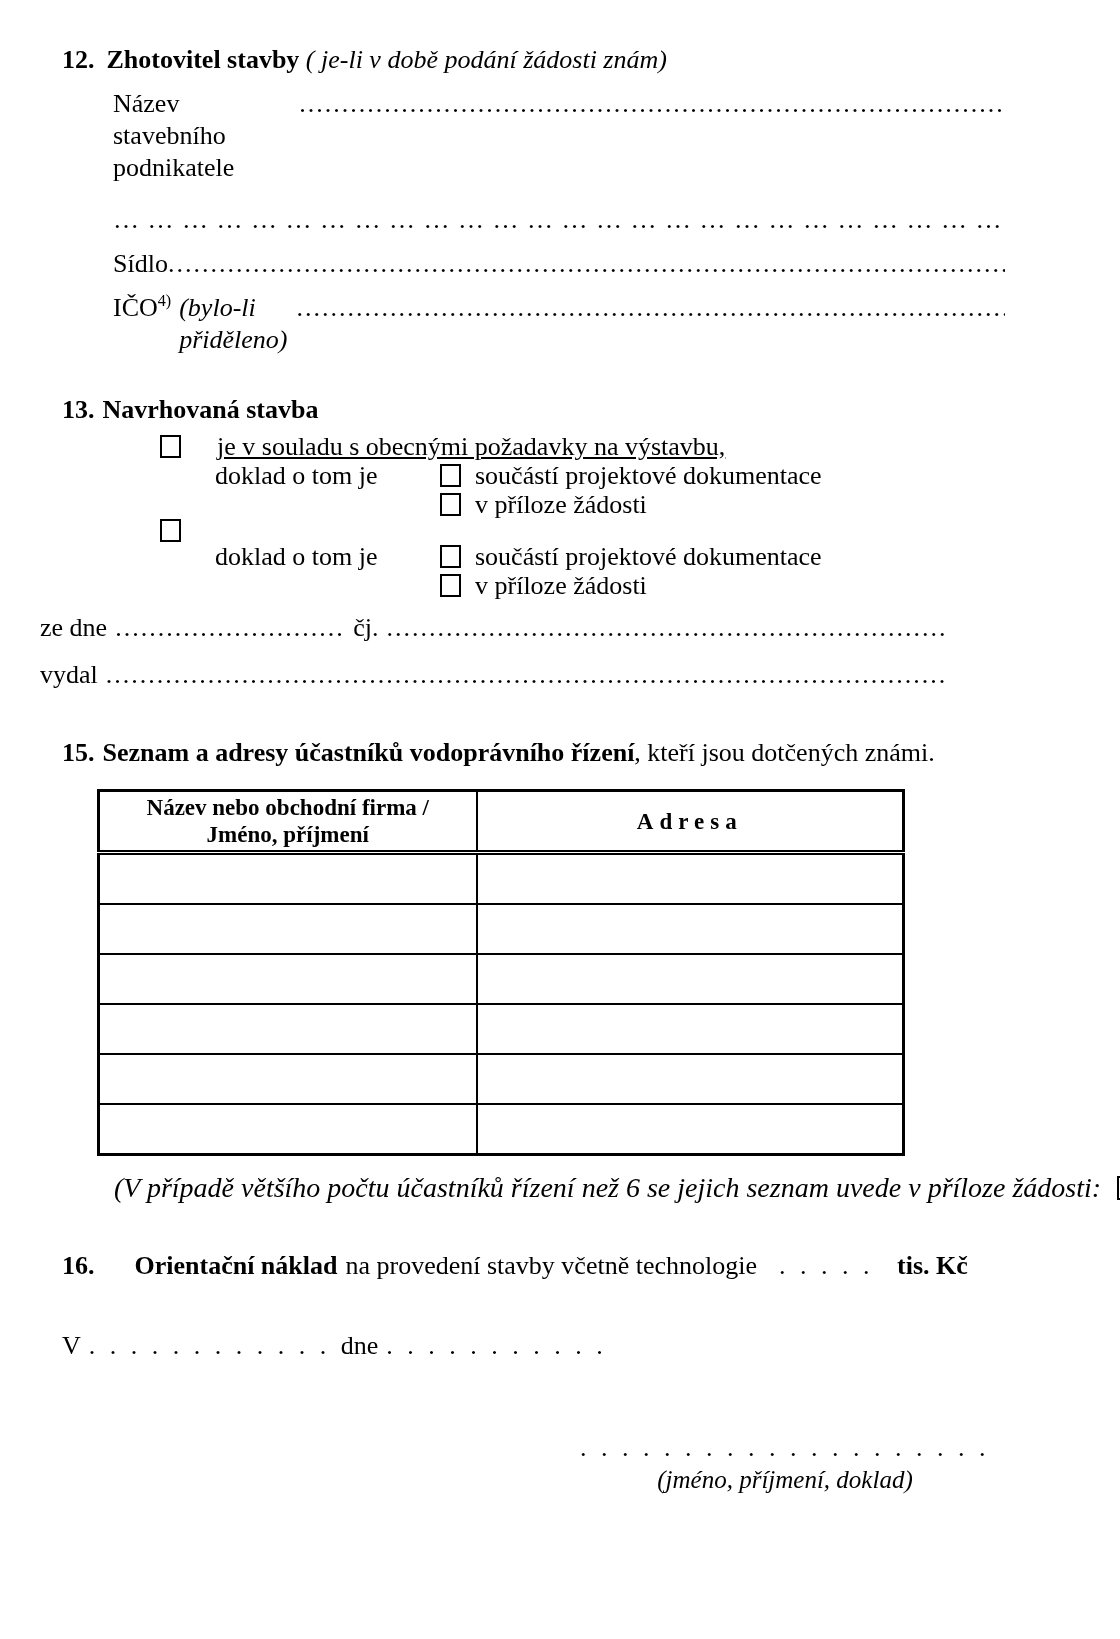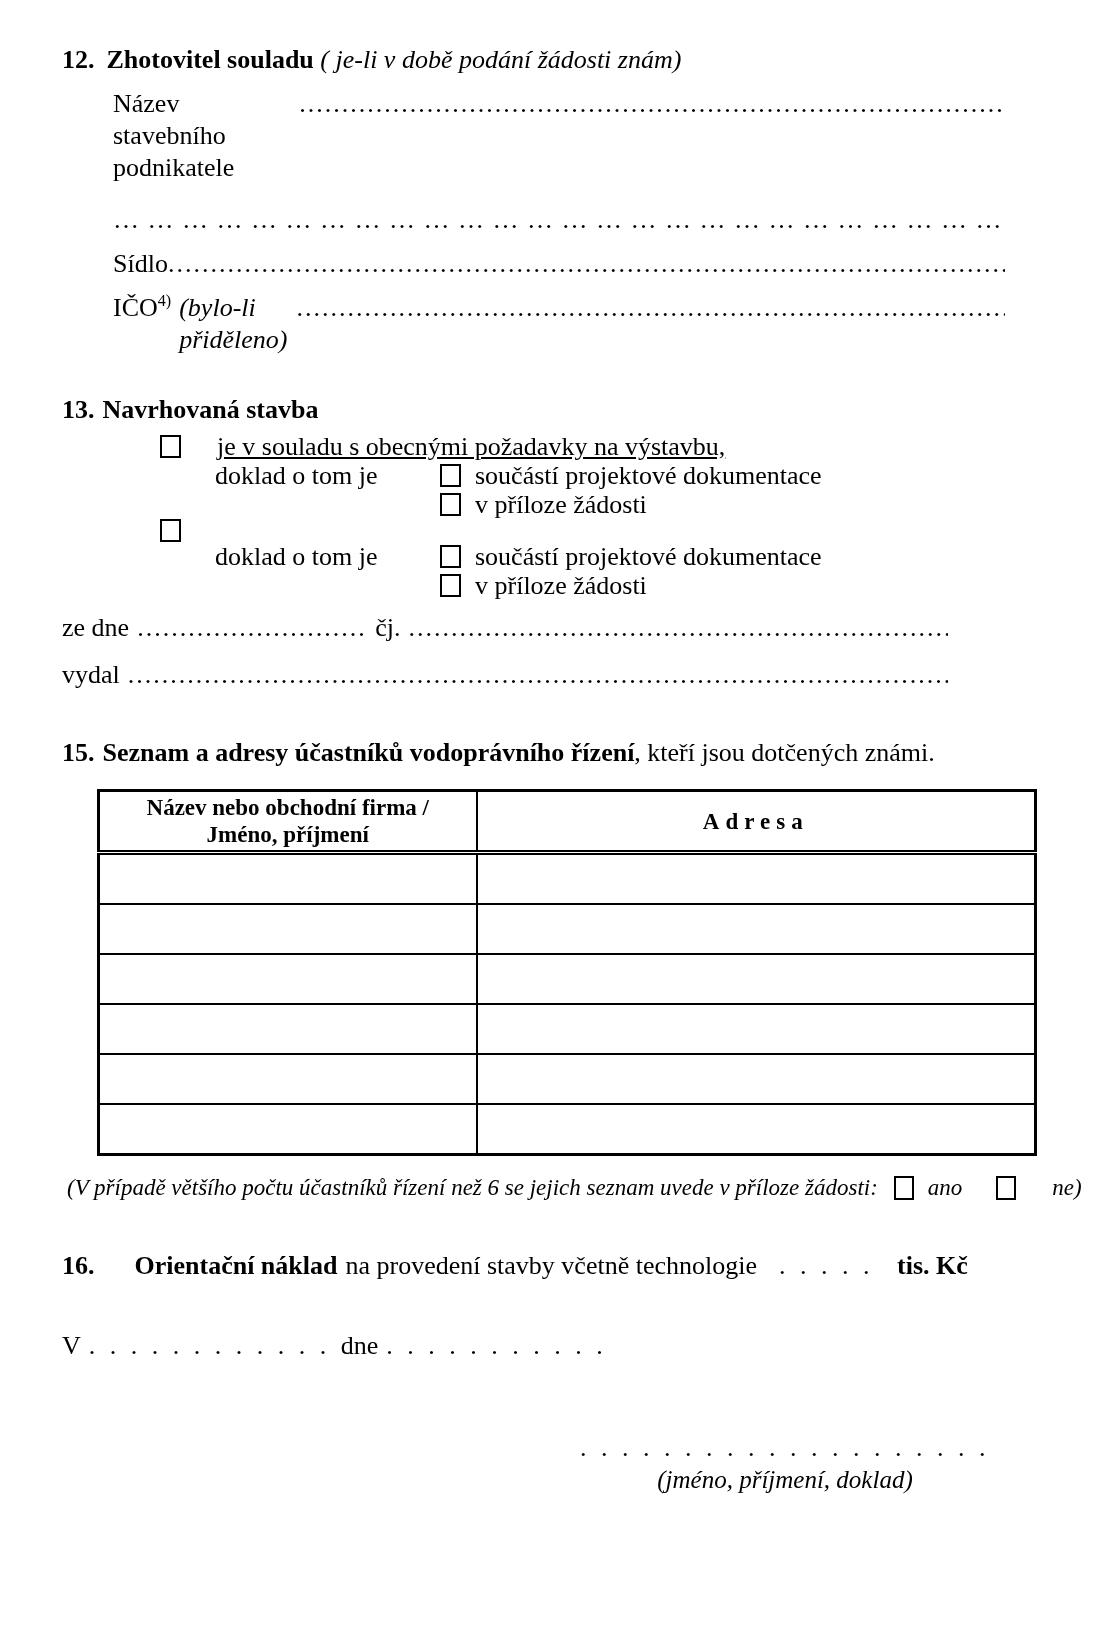--- a/index.html
+++ b/index.html
@@ -29,39 +29,39 @@
   .sub-row .doklad{width:225px;flex:0 0 auto;}
   .sub-row .cb{margin-right:14px;}
   .sub-row2{display:flex;align-items:baseline;margin-left:440px;line-height:29px;}
   .sub-row2 .cb{margin-right:14px;}
   .cb{
     display:inline-block;width:17px;height:19px;border:2px solid #000;
     flex:0 0 auto;align-self:center;background:#fff;
   }
 
   
-  .l14{display:flex;align-items:baseline;margin:12px 172px 0 62px;}
+  .l14{display:flex;align-items:baseline;margin:12px 172px 0 40px;}
   .l14 .lbl{flex:0 0 auto;margin-right:8px;}
   .leadfix{overflow:hidden;white-space:nowrap;flex:0 0 auto;width:228px;margin-right:10px;}
 
   
   table.participants{
-    border-collapse:collapse;margin:20px 0 0 97px;width:940px;
+    border-collapse:collapse;margin:20px 0 0 97px;width:808px;
     table-layout:fixed;border:3px solid #000;
   }
   table.participants th{
     border:2px solid #000;border-bottom:5px double #000;
     font-weight:bold;font-size:23px;line-height:27px;height:58px;
     text-align:center;vertical-align:middle;padding:0 30px;
   }
   table.participants th.adresa{letter-spacing:6px;padding:0;}
   table.participants td{border:2px solid #000;height:48px;padding:0;}
   col.c1{width:378px;}
   .note{
-    margin:16px 0 0 67px;font-size:23px;font-style:italic;
+    margin:16px 0 0 114px;font-size:28px;font-style:italic;
     display:flex;align-items:center;white-space:nowrap;
   }
   .note .cb{width:16px;height:20px;margin:0 14px 0 16px;}
   .note .cb2{margin-left:34px;}
   .note .ne-lbl{margin-left:22px;}
 
   
   .l16{display:flex;align-items:baseline;margin:46px 60px 0 62px;}
   .l16 .n{font-weight:bold;margin-right:16px;}
   .l16 .t{font-weight:bold;margin-right:8px;margin-left:24px;}
@@ -76,21 +76,21 @@
   .sig{margin:70px 0 0 580px;width:410px;text-align:center;}
   .sig-line{overflow:hidden;white-space:nowrap;letter-spacing:4px;display:block;}
   .sig-cap{font-style:italic;font-size:25px;line-height:32px;}
 </style>
 </head>
 <body>
 
 <div>
 
   <div class="heading" style="margin-top:44px;">
-    <span class="h-num">12.</span><span class="bold">Zhotovitel souladu</span>
+    <span class="h-num">12.</span><span class="bold">Zhotovitel stavby</span>
     <span class="ital">( je-li v době podání žádosti znám)</span>
   </div>
 
   <div class="fieldline">
     <span>Název stavebního podnikatele</span>
     <span class="gap8"></span>
     <span class="leader fine">..................................................................................................................................................</span>
   </div>
 
   <div class="fieldline" style="margin-top:20px;">

